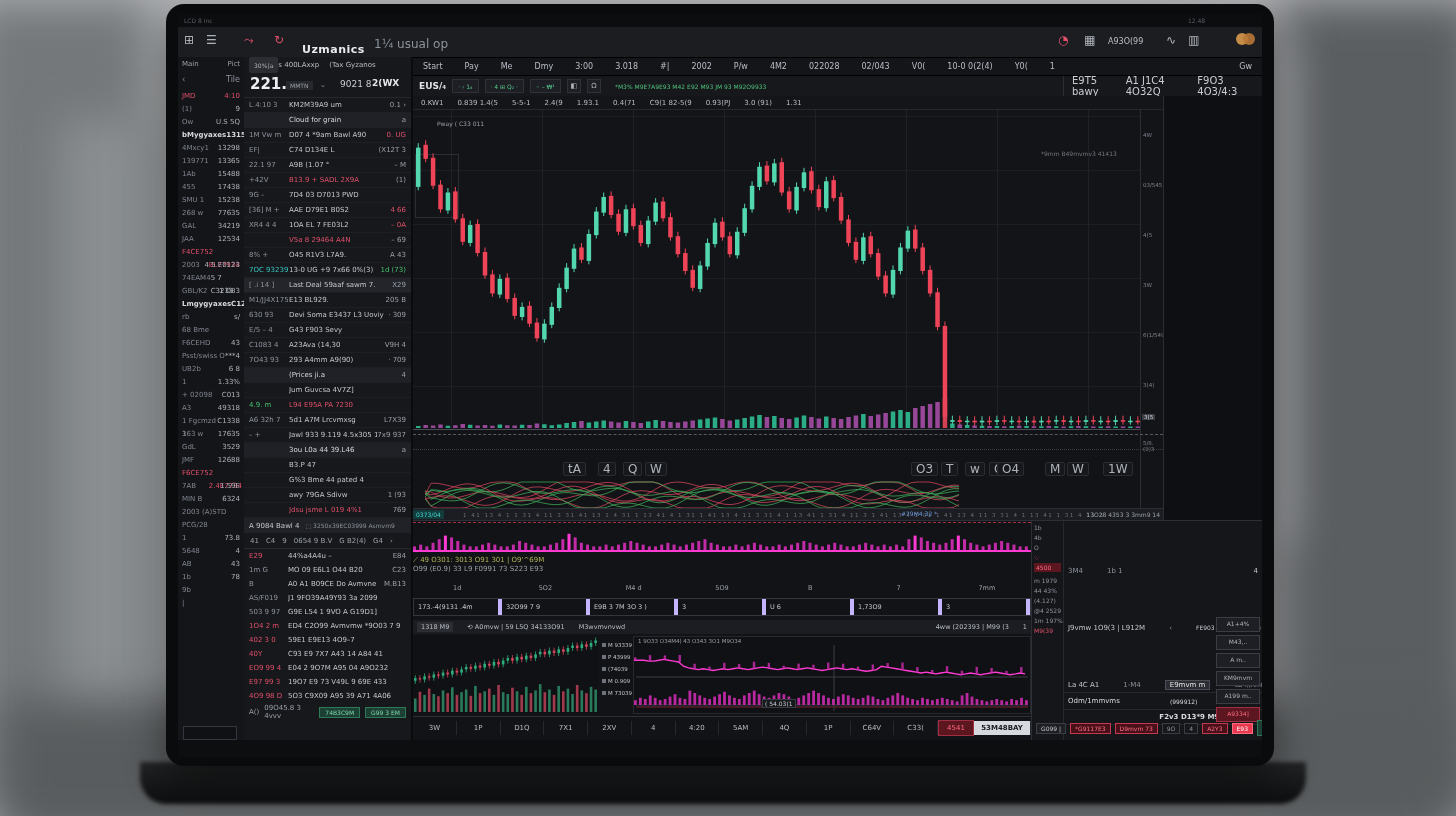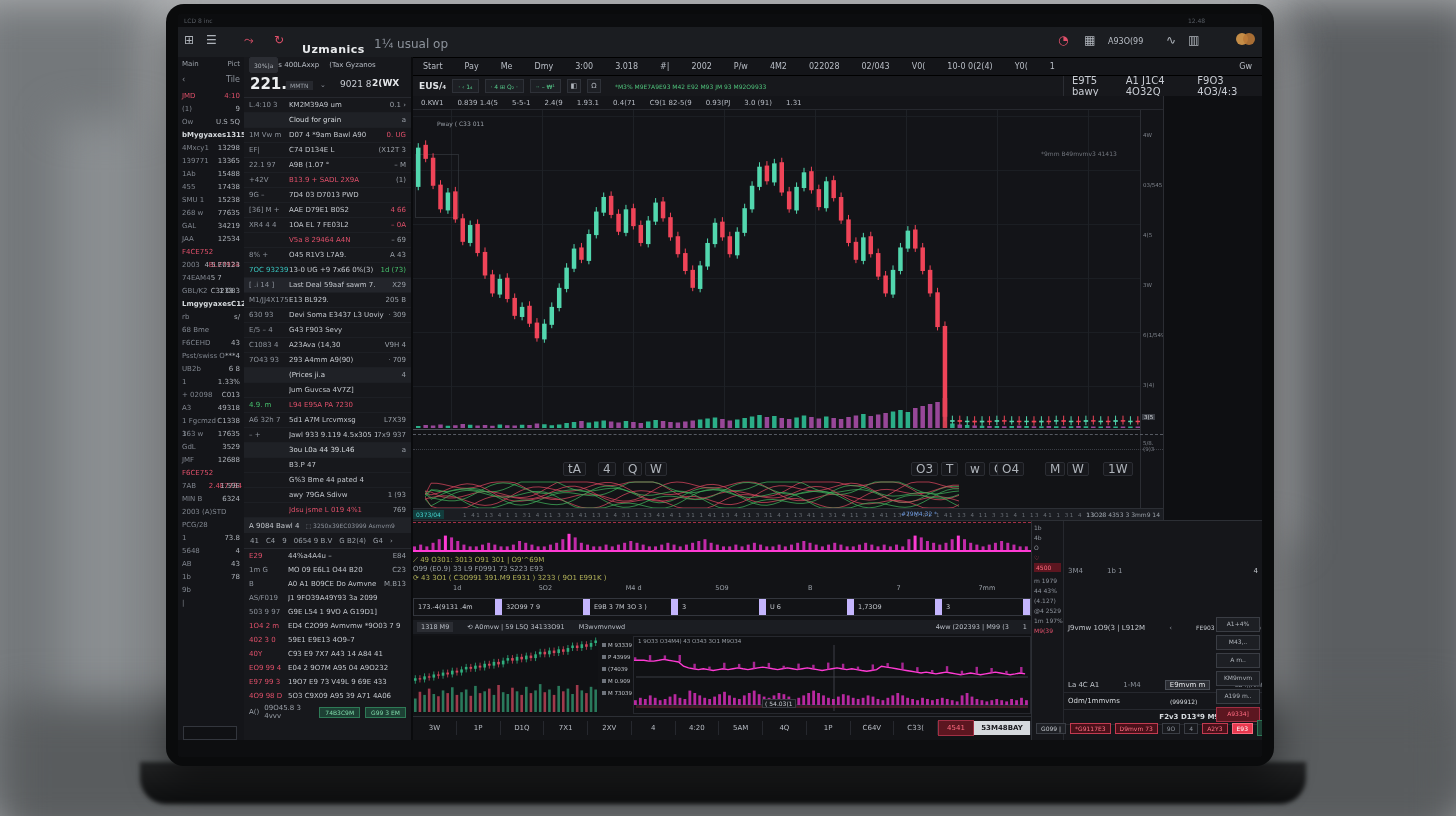--- a/index.html
+++ b/index.html
@@ -106,21 +106,21 @@
   .taxis .rlab{position:absolute;right:3px;top:2px;color:#9aa0a8;font-size:6px;}
   
   .redline{left:235px;top:508px;width:618px;height:0;border-top:1px dashed #a12f44;}
   .substrip{left:235px;top:512px;width:618px;height:28px;}
   .logs{left:235px;top:542px;width:618px;font-size:7px;line-height:9px;}
   .logs .olive{color:#b4b45a;}
   .logs .gray{color:#9aa0a8;}
   .bl-table-h{left:235px;top:570px;width:618px;height:12px;display:flex;font-size:6.5px;color:#9aa0a8;}
   .bl-table-h span{flex:1;text-align:center;}
   .bl-table-r{left:235px;top:584px;width:618px;height:18px;display:flex;border:1px solid #33363d;box-sizing:border-box;}
-  .bl-table-r span{flex:1;border-right:7px solid #c4b5fd;font-size:6.5px;color:#c3c7cd;line-height:16px;padding-left:4px;
+  .bl-table-r span{flex:1;border-right:4px solid #c4b5fd;font-size:6.5px;color:#c3c7cd;line-height:16px;padding-left:4px;
     white-space:nowrap;overflow:hidden;}
   .bl-tabs{left:235px;top:606px;width:618px;height:14px;background:#1b1d22;display:flex;gap:14px;align-items:center;
     font-size:6.5px;color:#b9bec6;padding:0 4px;box-sizing:border-box;}
   .minichart{left:235px;top:622px;width:185px;height:78px;background:#101114;}
   .miniaxis{left:422px;top:622px;width:30px;height:78px;font-size:5.5px;color:#c3c7cd;}
   .miniaxis div{margin:6px 0 0 2px;white-space:nowrap;}
   .miniaxis div::before{content:"";display:inline-block;width:4px;height:4px;background:#6f747c;margin-right:2px;}
   .magpanel{left:455px;top:622px;width:398px;height:78px;background:#101114;border:1px solid #26282e;box-sizing:border-box;}
   .magpanel .toplab{position:absolute;left:4px;top:1px;font-size:5.5px;color:#9aa0a8;}
   .magpanel .badge{position:absolute;left:128px;top:62px;font-size:6px;color:#c8ccd3;border:1px solid #3a3d44;padding:0 2px;background:#17181c;}
@@ -1109,21 +1109,20 @@
         <rect x="593.28" y="16.8" width="3" height="7.2" fill="#c22aa8"></rect>
         <rect x="599.4599999999999" y="18.6" width="3" height="5.4" fill="#c22aa8"></rect>
         <rect x="605.64" y="20.4" width="3" height="3.6" fill="#c22aa8"></rect>
         <rect x="611.8199999999999" y="20.4" width="3" height="3.6" fill="#c22aa8"></rect>
         <line x1="0" y1="25" x2="618" y2="25" stroke="#ff3bd4" stroke-width="2"></line>
       </svg>
 
     <div class="abs logs" id="logs">
         <div class="olive">⟋ 49 O301: 3013 O91 301 | O9'^69M</div>
         <div class="gray">O99 (E0.9) 33 L9 F0991 73 S223 E93</div>
-        <div class="olive">⟳ 43 3O1 ( C3O991 391.M9 E931 ) 3233 ( 9O1 E991K )</div>
       </div>
 
     <div class="abs bl-table-h">
 
     <span>1d</span>
         <span>5O2</span>
         <span>M4 d</span>
         <span>5O9</span>
         <span>B</span>
         <span>7</span>

